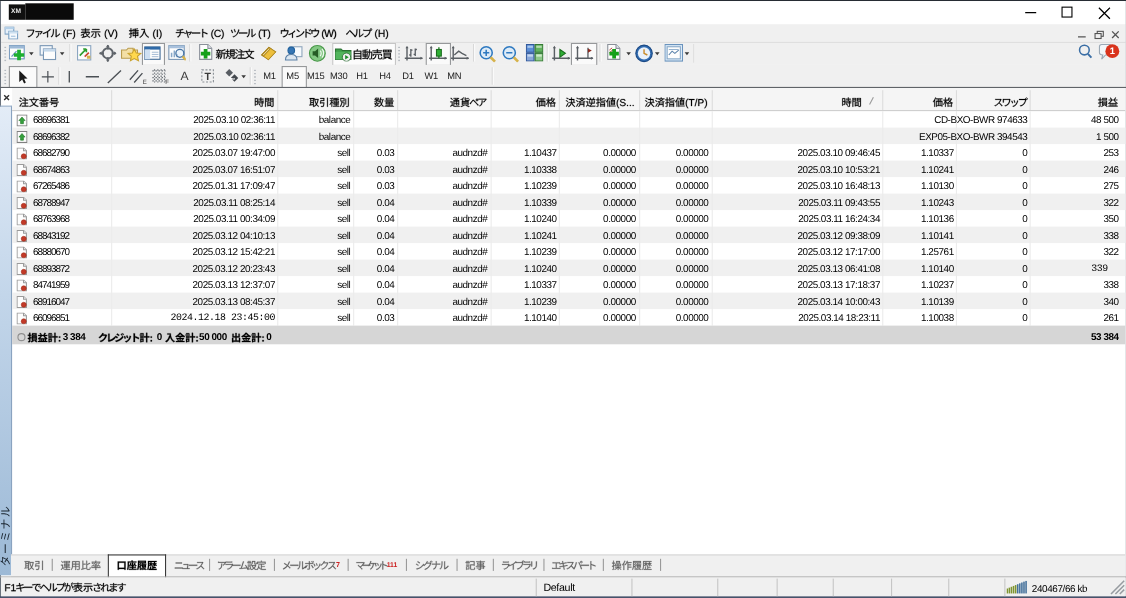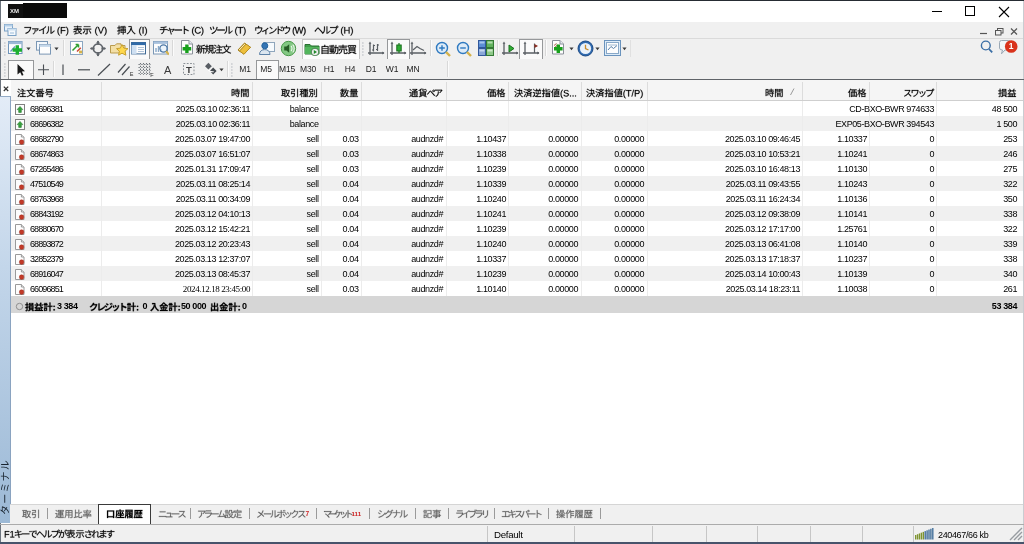--- a/index.html
+++ b/index.html
@@ -439,21 +439,21 @@
 <span style="position:absolute;right:380px;top:165.2px;font-family:'Liberation Sans',sans-serif;font-size:9px;letter-spacing:-0.4px;font-weight:normal;color:#000;white-space:pre;line-height:1">0.00000</span>
 <span style="position:absolute;right:224px;top:165.2px;font-family:'Liberation Sans',sans-serif;font-size:9px;letter-spacing:-0.4px;font-weight:normal;color:#000;white-space:pre;line-height:1">2025.03.10 16:48:13</span>
 <span style="position:absolute;right:157px;top:165.2px;font-family:'Liberation Sans',sans-serif;font-size:9px;letter-spacing:-0.4px;font-weight:normal;color:#000;white-space:pre;line-height:1">1.10130</span>
 <span style="position:absolute;right:90px;top:165.2px;font-family:'Liberation Sans',sans-serif;font-size:9px;letter-spacing:-0.4px;font-weight:normal;color:#000;white-space:pre;line-height:1">0</span>
 <span style="position:absolute;right:7px;top:165.2px;font-family:'Liberation Sans',sans-serif;font-size:9px;letter-spacing:-0.4px;font-weight:normal;color:#000;white-space:pre;line-height:1">275</span>
 <svg style="position:absolute;left:15px;top:179px" width="10" height="11" viewBox="0 0 10 11">
       <path d="M0.5 0.5 L6.4 0.5 L9 3 L9 10.5 L0.5 10.5 Z" fill="#fdfdfd" stroke="#9a9a9a"></path>
       <path d="M6.4 0.5 L6.4 3 L9 3" fill="#eee" stroke="#9a9a9a"></path>
       <circle cx="6.6" cy="8.1" r="2.3" fill="#c23a28" stroke="#a02a1a" stroke-width="0.5"></circle>
     </svg>
-<span style="position:absolute;left:30px;top:180.2px;font-family:'Liberation Sans',sans-serif;font-size:9px;letter-spacing:-0.9px;font-weight:normal;color:#000;white-space:pre;line-height:1">47510549</span>
+<span style="position:absolute;left:30px;top:180.2px;font-family:'Liberation Sans',sans-serif;font-size:9px;letter-spacing:-0.9px;font-weight:normal;color:#000;white-space:pre;line-height:1">68788947</span>
 <span style="position:absolute;right:774px;top:180.2px;font-family:'Liberation Sans',sans-serif;font-size:9px;letter-spacing:-0.4px;font-weight:normal;color:#000;white-space:pre;line-height:1">2025.03.11 08:25:14</span>
 <span style="position:absolute;right:705.5px;top:180.2px;font-family:'Liberation Sans',sans-serif;font-size:9px;letter-spacing:-0.4px;font-weight:normal;color:#000;white-space:pre;line-height:1">sell</span>
 <span style="position:absolute;right:665.5px;top:180.2px;font-family:'Liberation Sans',sans-serif;font-size:9px;letter-spacing:-0.4px;font-weight:normal;color:#000;white-space:pre;line-height:1">0.04</span>
 <span style="position:absolute;right:581px;top:180.2px;font-family:'Liberation Sans',sans-serif;font-size:9px;letter-spacing:-0.4px;font-weight:normal;color:#000;white-space:pre;line-height:1">audnzd#</span>
 <span style="position:absolute;right:518px;top:180.2px;font-family:'Liberation Sans',sans-serif;font-size:9px;letter-spacing:-0.4px;font-weight:normal;color:#000;white-space:pre;line-height:1">1.10339</span>
 <span style="position:absolute;right:446px;top:180.2px;font-family:'Liberation Sans',sans-serif;font-size:9px;letter-spacing:-0.4px;font-weight:normal;color:#000;white-space:pre;line-height:1">0.00000</span>
 <span style="position:absolute;right:380px;top:180.2px;font-family:'Liberation Sans',sans-serif;font-size:9px;letter-spacing:-0.4px;font-weight:normal;color:#000;white-space:pre;line-height:1">0.00000</span>
 <span style="position:absolute;right:224px;top:180.2px;font-family:'Liberation Sans',sans-serif;font-size:9px;letter-spacing:-0.4px;font-weight:normal;color:#000;white-space:pre;line-height:1">2025.03.11 09:43:55</span>
 <span style="position:absolute;right:157px;top:180.2px;font-family:'Liberation Sans',sans-serif;font-size:9px;letter-spacing:-0.4px;font-weight:normal;color:#000;white-space:pre;line-height:1">1.10243</span>
 <span style="position:absolute;right:90px;top:180.2px;font-family:'Liberation Sans',sans-serif;font-size:9px;letter-spacing:-0.4px;font-weight:normal;color:#000;white-space:pre;line-height:1">0</span>
@@ -518,27 +518,27 @@
 <span style="position:absolute;right:774px;top:240.2px;font-family:'Liberation Sans',sans-serif;font-size:9px;letter-spacing:-0.4px;font-weight:normal;color:#000;white-space:pre;line-height:1">2025.03.12 20:23:43</span>
 <span style="position:absolute;right:705.5px;top:240.2px;font-family:'Liberation Sans',sans-serif;font-size:9px;letter-spacing:-0.4px;font-weight:normal;color:#000;white-space:pre;line-height:1">sell</span>
 <span style="position:absolute;right:665.5px;top:240.2px;font-family:'Liberation Sans',sans-serif;font-size:9px;letter-spacing:-0.4px;font-weight:normal;color:#000;white-space:pre;line-height:1">0.04</span>
 <span style="position:absolute;right:581px;top:240.2px;font-family:'Liberation Sans',sans-serif;font-size:9px;letter-spacing:-0.4px;font-weight:normal;color:#000;white-space:pre;line-height:1">audnzd#</span>
 <span style="position:absolute;right:518px;top:240.2px;font-family:'Liberation Sans',sans-serif;font-size:9px;letter-spacing:-0.4px;font-weight:normal;color:#000;white-space:pre;line-height:1">1.10240</span>
 <span style="position:absolute;right:446px;top:240.2px;font-family:'Liberation Sans',sans-serif;font-size:9px;letter-spacing:-0.4px;font-weight:normal;color:#000;white-space:pre;line-height:1">0.00000</span>
 <span style="position:absolute;right:380px;top:240.2px;font-family:'Liberation Sans',sans-serif;font-size:9px;letter-spacing:-0.4px;font-weight:normal;color:#000;white-space:pre;line-height:1">0.00000</span>
 <span style="position:absolute;right:224px;top:240.2px;font-family:'Liberation Sans',sans-serif;font-size:9px;letter-spacing:-0.4px;font-weight:normal;color:#000;white-space:pre;line-height:1">2025.03.13 06:41:08</span>
 <span style="position:absolute;right:157px;top:240.2px;font-family:'Liberation Sans',sans-serif;font-size:9px;letter-spacing:-0.4px;font-weight:normal;color:#000;white-space:pre;line-height:1">1.10140</span>
 <span style="position:absolute;right:90px;top:240.2px;font-family:'Liberation Sans',sans-serif;font-size:9px;letter-spacing:-0.4px;font-weight:normal;color:#000;white-space:pre;line-height:1">0</span>
-<span style="position:absolute;right:7px;top:240.2px;font-family:Liberation Sans, sans-serif;font-size:9px;letter-spacing:-0.4px;font-weight:normal;color:#000;white-space:pre;line-height:1">339</span>
+<span style="position:absolute;right:17px;top:240.2px;font-family:Liberation Mono, monospace;font-size:9px;letter-spacing:-0.4px;font-weight:normal;color:#000;white-space:pre;line-height:1">339</span>
 <svg style="position:absolute;left:15px;top:254px" width="10" height="11" viewBox="0 0 10 11">
       <path d="M0.5 0.5 L6.4 0.5 L9 3 L9 10.5 L0.5 10.5 Z" fill="#fdfdfd" stroke="#9a9a9a"></path>
       <path d="M6.4 0.5 L6.4 3 L9 3" fill="#eee" stroke="#9a9a9a"></path>
       <circle cx="6.6" cy="8.1" r="2.3" fill="#c23a28" stroke="#a02a1a" stroke-width="0.5"></circle>
     </svg>
-<span style="position:absolute;left:30px;top:255.2px;font-family:'Liberation Sans',sans-serif;font-size:9px;letter-spacing:-0.9px;font-weight:normal;color:#000;white-space:pre;line-height:1">32852379</span>
+<span style="position:absolute;left:30px;top:255.2px;font-family:'Liberation Sans',sans-serif;font-size:9px;letter-spacing:-0.9px;font-weight:normal;color:#000;white-space:pre;line-height:1">84741959</span>
 <span style="position:absolute;right:774px;top:255.2px;font-family:'Liberation Sans',sans-serif;font-size:9px;letter-spacing:-0.4px;font-weight:normal;color:#000;white-space:pre;line-height:1">2025.03.13 12:37:07</span>
 <span style="position:absolute;right:705.5px;top:255.2px;font-family:'Liberation Sans',sans-serif;font-size:9px;letter-spacing:-0.4px;font-weight:normal;color:#000;white-space:pre;line-height:1">sell</span>
 <span style="position:absolute;right:665.5px;top:255.2px;font-family:'Liberation Sans',sans-serif;font-size:9px;letter-spacing:-0.4px;font-weight:normal;color:#000;white-space:pre;line-height:1">0.04</span>
 <span style="position:absolute;right:581px;top:255.2px;font-family:'Liberation Sans',sans-serif;font-size:9px;letter-spacing:-0.4px;font-weight:normal;color:#000;white-space:pre;line-height:1">audnzd#</span>
 <span style="position:absolute;right:518px;top:255.2px;font-family:'Liberation Sans',sans-serif;font-size:9px;letter-spacing:-0.4px;font-weight:normal;color:#000;white-space:pre;line-height:1">1.10337</span>
 <span style="position:absolute;right:446px;top:255.2px;font-family:'Liberation Sans',sans-serif;font-size:9px;letter-spacing:-0.4px;font-weight:normal;color:#000;white-space:pre;line-height:1">0.00000</span>
 <span style="position:absolute;right:380px;top:255.2px;font-family:'Liberation Sans',sans-serif;font-size:9px;letter-spacing:-0.4px;font-weight:normal;color:#000;white-space:pre;line-height:1">0.00000</span>
 <span style="position:absolute;right:224px;top:255.2px;font-family:'Liberation Sans',sans-serif;font-size:9px;letter-spacing:-0.4px;font-weight:normal;color:#000;white-space:pre;line-height:1">2025.03.13 17:18:37</span>
 <span style="position:absolute;right:157px;top:255.2px;font-family:'Liberation Sans',sans-serif;font-size:9px;letter-spacing:-0.4px;font-weight:normal;color:#000;white-space:pre;line-height:1">1.10237</span>
 <span style="position:absolute;right:90px;top:255.2px;font-family:'Liberation Sans',sans-serif;font-size:9px;letter-spacing:-0.4px;font-weight:normal;color:#000;white-space:pre;line-height:1">0</span>
@@ -559,21 +559,21 @@
 <span style="position:absolute;right:224px;top:270.2px;font-family:'Liberation Sans',sans-serif;font-size:9px;letter-spacing:-0.4px;font-weight:normal;color:#000;white-space:pre;line-height:1">2025.03.14 10:00:43</span>
 <span style="position:absolute;right:157px;top:270.2px;font-family:'Liberation Sans',sans-serif;font-size:9px;letter-spacing:-0.4px;font-weight:normal;color:#000;white-space:pre;line-height:1">1.10139</span>
 <span style="position:absolute;right:90px;top:270.2px;font-family:'Liberation Sans',sans-serif;font-size:9px;letter-spacing:-0.4px;font-weight:normal;color:#000;white-space:pre;line-height:1">0</span>
 <span style="position:absolute;right:7px;top:270.2px;font-family:'Liberation Sans',sans-serif;font-size:9px;letter-spacing:-0.4px;font-weight:normal;color:#000;white-space:pre;line-height:1">340</span>
 <svg style="position:absolute;left:15px;top:284px" width="10" height="11" viewBox="0 0 10 11">
       <path d="M0.5 0.5 L6.4 0.5 L9 3 L9 10.5 L0.5 10.5 Z" fill="#fdfdfd" stroke="#9a9a9a"></path>
       <path d="M6.4 0.5 L6.4 3 L9 3" fill="#eee" stroke="#9a9a9a"></path>
       <circle cx="6.6" cy="8.1" r="2.3" fill="#c23a28" stroke="#a02a1a" stroke-width="0.5"></circle>
     </svg>
 <span style="position:absolute;left:30px;top:285.2px;font-family:'Liberation Sans',sans-serif;font-size:9px;letter-spacing:-0.9px;font-weight:normal;color:#000;white-space:pre;line-height:1">66096851</span>
-<span style="position:absolute;right:774px;top:285.2px;font-family:Liberation Serif, serif;font-size:9px;letter-spacing:-0.4px;font-weight:normal;color:#000;white-space:pre;line-height:1">2024.12.18 23:45:00</span>
+<span style="position:absolute;right:774px;top:285.2px;font-family:Liberation Mono, monospace;font-size:9px;letter-spacing:-0.4px;font-weight:normal;color:#000;white-space:pre;line-height:1">2024.12.18 23:45:00</span>
 <span style="position:absolute;right:705.5px;top:285.2px;font-family:'Liberation Sans',sans-serif;font-size:9px;letter-spacing:-0.4px;font-weight:normal;color:#000;white-space:pre;line-height:1">sell</span>
 <span style="position:absolute;right:665.5px;top:285.2px;font-family:'Liberation Sans',sans-serif;font-size:9px;letter-spacing:-0.4px;font-weight:normal;color:#000;white-space:pre;line-height:1">0.03</span>
 <span style="position:absolute;right:581px;top:285.2px;font-family:'Liberation Sans',sans-serif;font-size:9px;letter-spacing:-0.4px;font-weight:normal;color:#000;white-space:pre;line-height:1">audnzd#</span>
 <span style="position:absolute;right:518px;top:285.2px;font-family:'Liberation Sans',sans-serif;font-size:9px;letter-spacing:-0.4px;font-weight:normal;color:#000;white-space:pre;line-height:1">1.10140</span>
 <span style="position:absolute;right:446px;top:285.2px;font-family:'Liberation Sans',sans-serif;font-size:9px;letter-spacing:-0.4px;font-weight:normal;color:#000;white-space:pre;line-height:1">0.00000</span>
 <span style="position:absolute;right:380px;top:285.2px;font-family:'Liberation Sans',sans-serif;font-size:9px;letter-spacing:-0.4px;font-weight:normal;color:#000;white-space:pre;line-height:1">0.00000</span>
 <span style="position:absolute;right:224px;top:285.2px;font-family:'Liberation Sans',sans-serif;font-size:9px;letter-spacing:-0.4px;font-weight:normal;color:#000;white-space:pre;line-height:1">2025.03.14 18:23:11</span>
 <span style="position:absolute;right:157px;top:285.2px;font-family:'Liberation Sans',sans-serif;font-size:9px;letter-spacing:-0.4px;font-weight:normal;color:#000;white-space:pre;line-height:1">1.10038</span>
 <span style="position:absolute;right:90px;top:285.2px;font-family:'Liberation Sans',sans-serif;font-size:9px;letter-spacing:-0.4px;font-weight:normal;color:#000;white-space:pre;line-height:1">0</span>
 <span style="position:absolute;right:7px;top:285.2px;font-family:'Liberation Sans',sans-serif;font-size:9px;letter-spacing:-0.4px;font-weight:normal;color:#000;white-space:pre;line-height:1">261</span>

